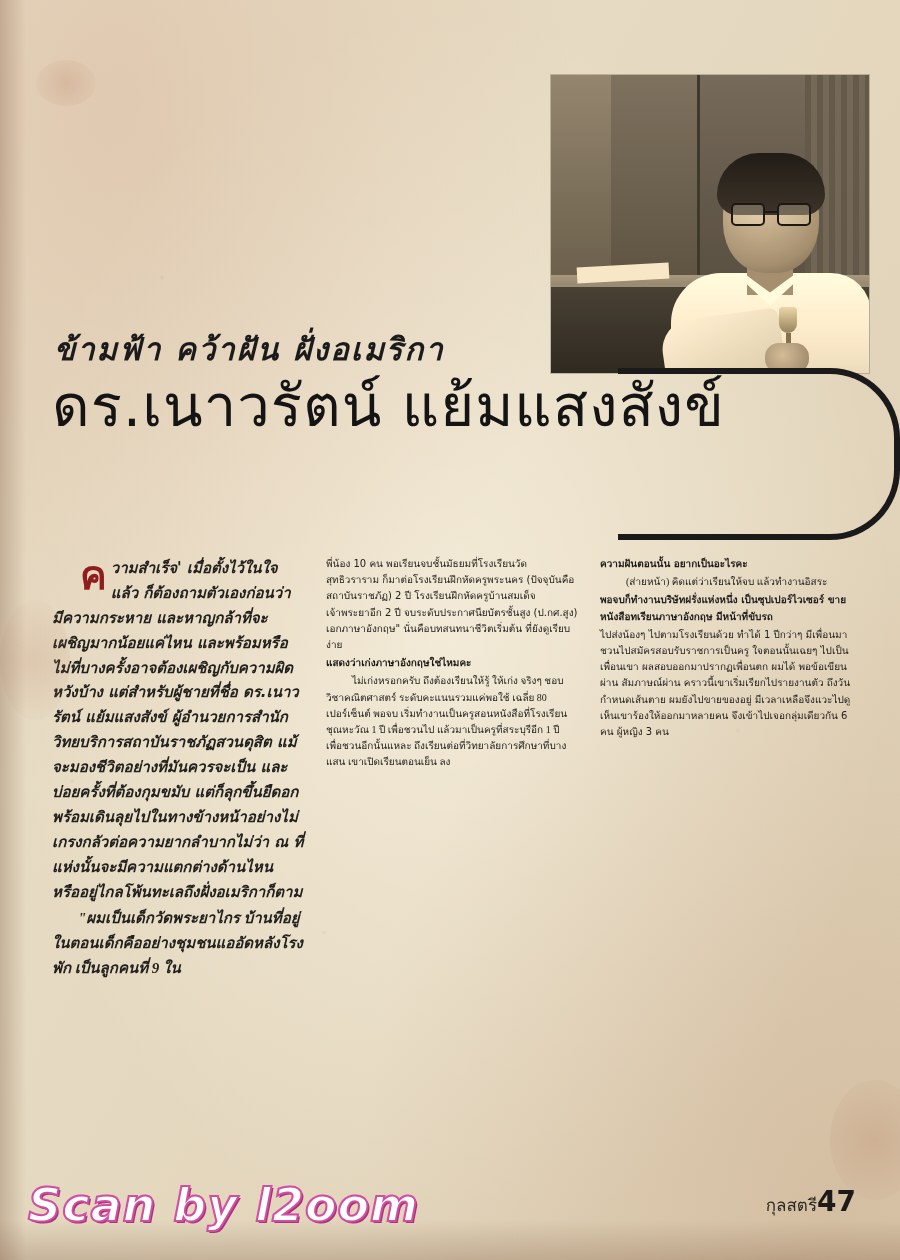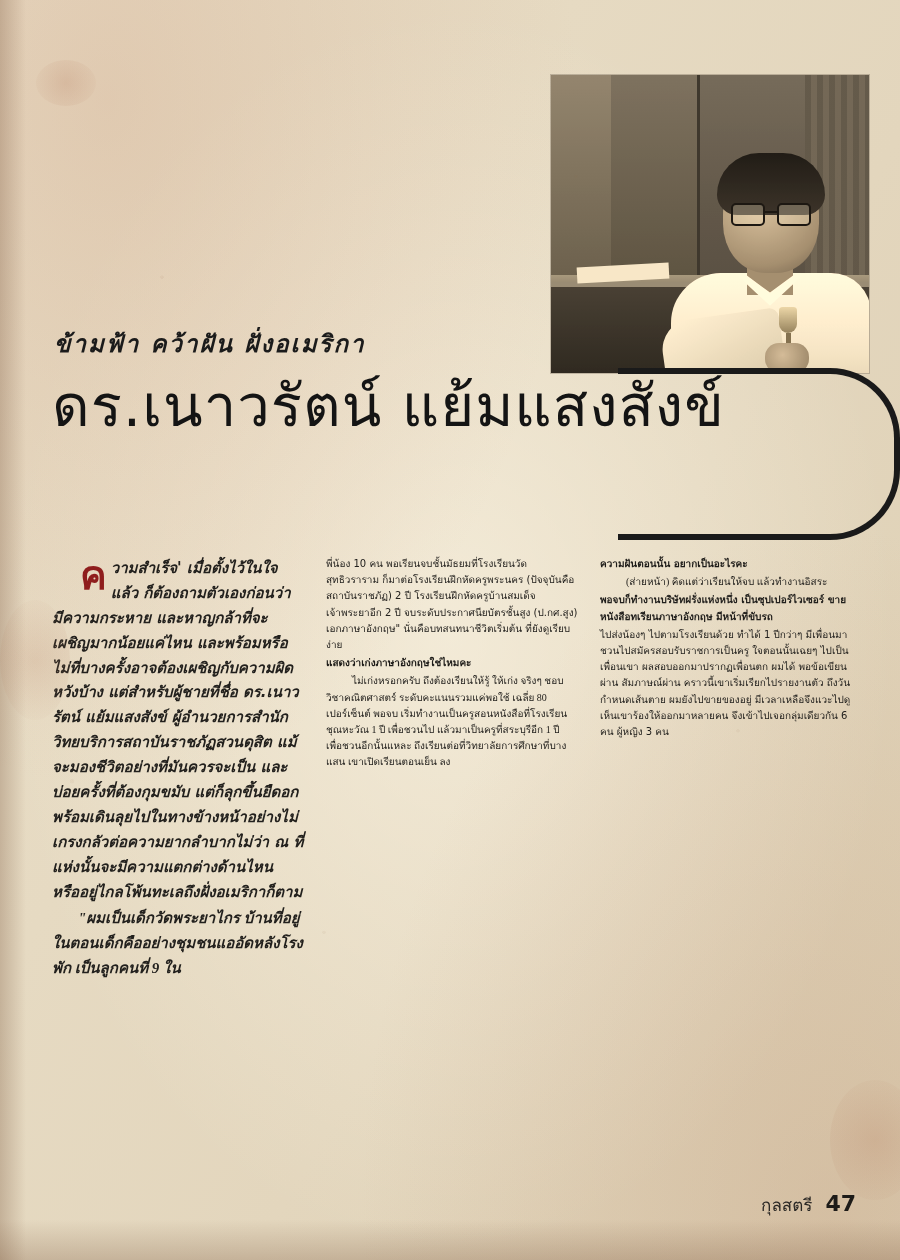--- a/index.html
+++ b/index.html
@@ -179,21 +179,21 @@
     border-radius: 0 70px 70px 0;
     box-sizing: border-box;
   }
   .kicker {
     position: absolute;
     left: 24px;
     top: 4px;
     font-family: "DejaVu Sans", sans-serif;
     font-style: italic;
     font-weight: 700;
-    font-size: 24px;
+    font-size: 31px;
     letter-spacing: 2px;
     color: #1b1b1b;
     white-space: nowrap;
   }
   .headline {
     position: absolute;
     left: 22px;
     top: 52px;
     font-family: "DejaVu Sans", sans-serif;
     font-weight: 400;
@@ -259,24 +259,23 @@
     position: absolute;
     right: 44px;
     bottom: 42px;
     font-family: "DejaVu Sans", sans-serif;
     font-size: 17px;
     color: #2a2724;
     display: flex;
     align-items: baseline;
   }
   .folio .num {
-    font-size: 22px;
+    font-size: 28px;
     font-weight: 700;
     color: #1d1b18;
-    margin-left: 13px;
   }
 
   
   .watermark {
     position: absolute;
     left: 28px;
     bottom: 28px;
     font-family: "DejaVu Sans", sans-serif;
     font-weight: 700;
     font-style: italic;
@@ -359,18 +358,19 @@
       <p>ไปส่งน้องๆ ไปตามโรงเรียนด้วย ทำได้ 1 ปีกว่าๆ มีเพื่อนมาชวนไปสมัครสอบรับราชการเป็นครู ใจตอนนั้นเฉยๆ ไปเป็นเพื่อนเขา ผลสอบออกมาปรากฏเพื่อนตก ผมได้ พอข้อเขียนผ่าน สัมภาษณ์ผ่าน คราวนี้เขาเริ่มเรียกไปรายงานตัว ถึงวันกำหนดเส้นตาย ผมยังไปขายของอยู่ มีเวลาเหลือจึงแวะไปดู  เห็นเขาร้องให้ออกมาหลายคน จึงเข้าไปเจอกลุ่มเดียวกัน 6 คน ผู้หญิง 3 คน</p>
     </div>
 
   </div>
 
   <div class="folio">
     <span>กุลสตรี</span>
     <span class="num">47</span>
   </div>
 
+  <div class="watermark">Scan by l2oom</div>
 
   <div class="stain" style="left:36px;top:60px;width:60px;height:46px;background:radial-gradient(circle, rgba(178,120,90,0.22), rgba(178,120,90,0));"></div>
   <div class="stain" style="left:0px;top:600px;width:70px;height:120px;background:radial-gradient(circle, rgba(178,120,90,0.18), rgba(178,120,90,0));"></div>
   <div class="stain" style="left:830px;top:1080px;width:90px;height:120px;background:radial-gradient(circle, rgba(178,120,90,0.22), rgba(178,120,90,0));"></div>
 
 </div>
 
 </body></html>

